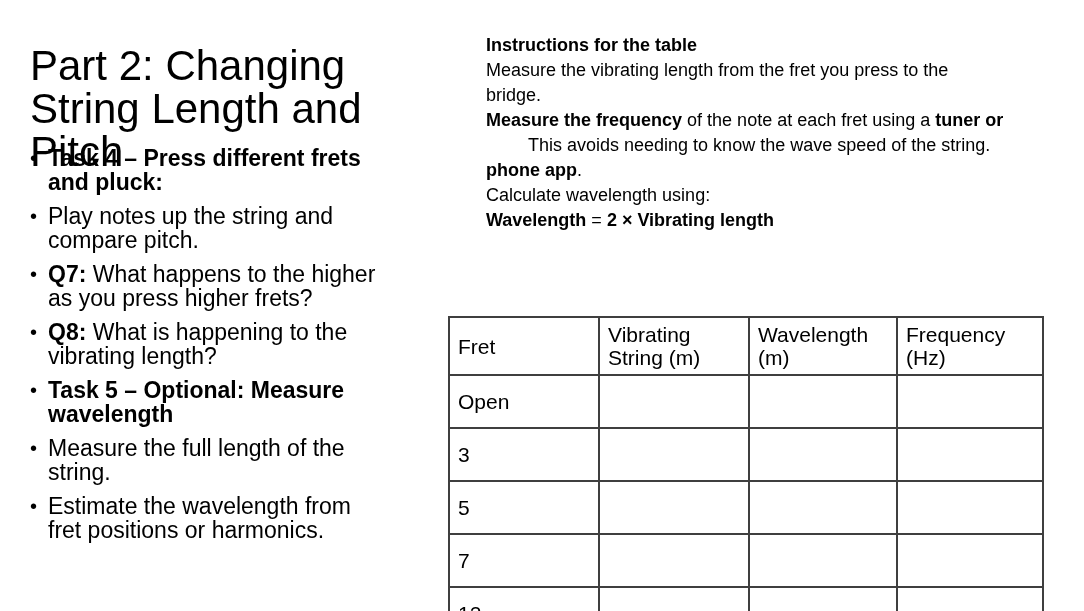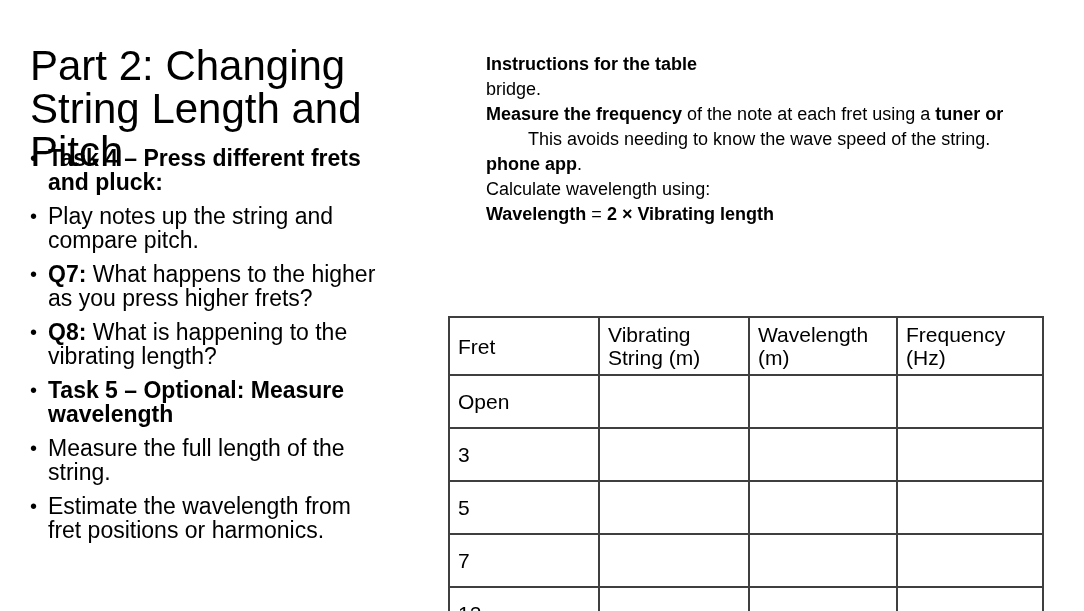--- a/index.html
+++ b/index.html
@@ -19,21 +19,21 @@
     position:absolute;left:30px;top:146px;width:358px;
     margin:0;padding:0;list-style:none;
     font-size:23px;line-height:24px;
   }
   .bullets li{position:relative;padding-left:18px;margin-bottom:10px;}
   .bullets .marker{position:absolute;left:0;top:0;font-size:20px;}
   .b{font-weight:700;}
 
   
   .instructions{
-    position:absolute;left:486px;top:52px;width:560px;
+    position:absolute;left:486px;top:33px;width:560px;
     font-size:18px;line-height:25px;
   }
   .instructions .line{min-height:25px;}
   .instructions .line.indent{padding-left:42px;}
 
   
   .table-wrap{position:absolute;left:448px;top:316px;}
   table{
     border-collapse:collapse;table-layout:fixed;width:594px;
     font-size:21px;color:#000000;
@@ -73,20 +73,21 @@
     <li>
       <span class="marker">•</span><span class="b"></span><span>Measure the full length of the string.</span>
     </li>
     <li>
       <span class="marker">•</span><span class="b"></span><span>Estimate the wavelength from fret positions or harmonics.</span>
     </li>
   </ul>
 
   <div class="instructions">
     <div class="line"><span class="b">Instructions for the table</span><span></span></div>
+    <div class="line"><span class="b"></span><span>Measure the vibrating length from the fret you press to the</span></div>
     <div class="line"><span class="b"></span><span>bridge.</span></div>
     <div class="line"><span class="b">Measure the frequency</span><span> of the note at each fret using a </span><span class="b">tuner or</span></div>
     <div class="line indent"><span class="b"></span><span>This avoids needing to know the wave speed of the string.</span></div>
     <div class="line"><span class="b">phone app</span><span>.</span></div>
     <div class="line"><span class="b"></span><span>Calculate wavelength using:</span></div>
     <div class="line"><span class="b">Wavelength</span><span> = </span><span class="b">2 × Vibrating length</span></div>
   </div>
 
   <div class="table-wrap">
     <table>

